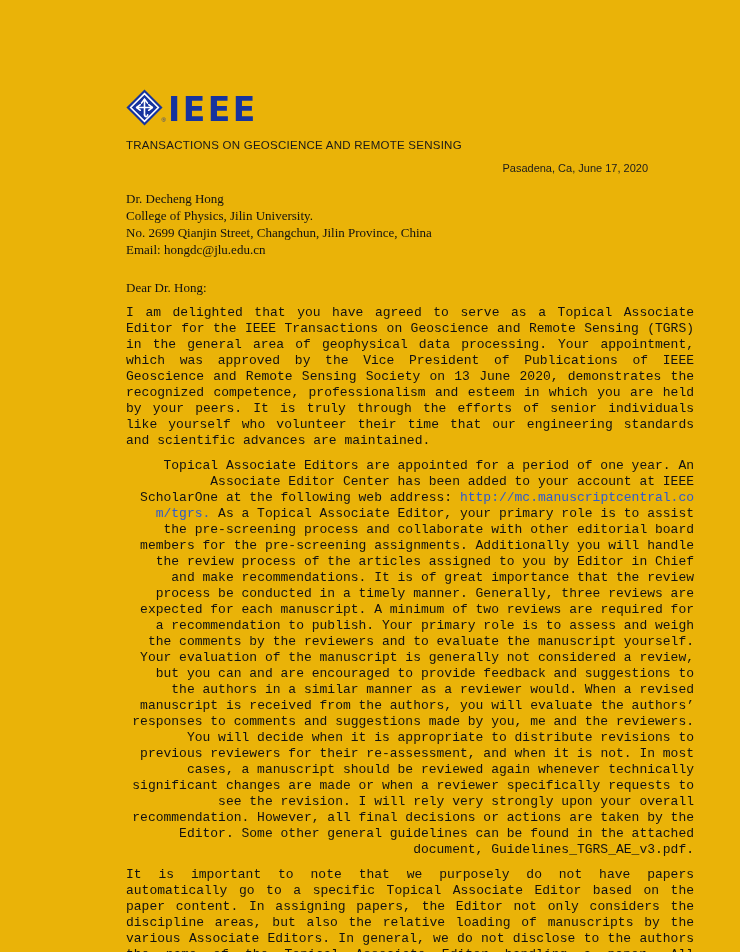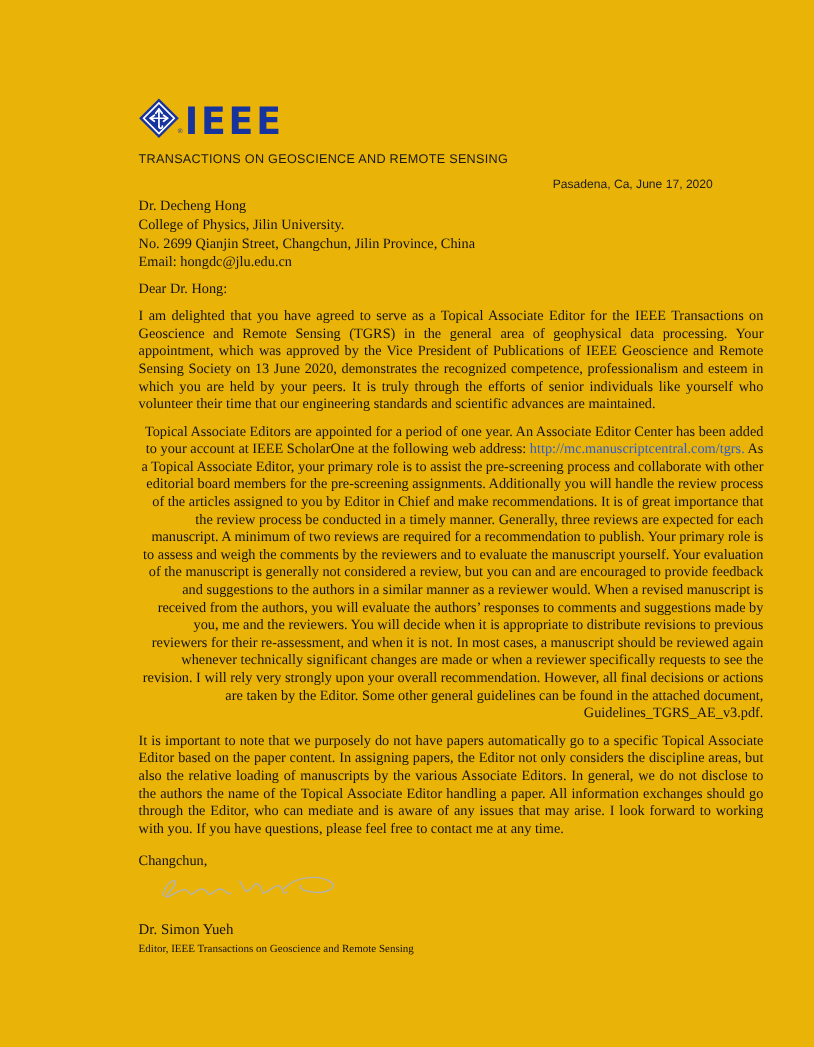--- a/index.html
+++ b/index.html
@@ -47,26 +47,26 @@
 
   
   .dateline {
     margin-top:7px;
     text-align:right;
     padding-right:46px;
     font-family:"Liberation Sans","DejaVu Sans",sans-serif;
     font-size:11px;
     color:#1c1c1c;
   }
-  .recipient { margin-top:2px; }
+  .recipient { margin-top:14px; }
   .recipient div { line-height:17px; }
-  .salutation { margin-top:8px; }
+  .salutation { margin-top:22px; }
 
   
-  p.body-p { margin:9px 0 0 0; }
+  p.body-p { margin:9px 0 0 0;font-family:Liberation Mono, monospace; }
   p.justify { text-align:justify; }
   p.left { text-align:right; }
   a.body-link {
     color:var(--link-blue,#2d5bd0);
     text-decoration:none;
     cursor:pointer;
     word-break:break-all;
   }
 
   

